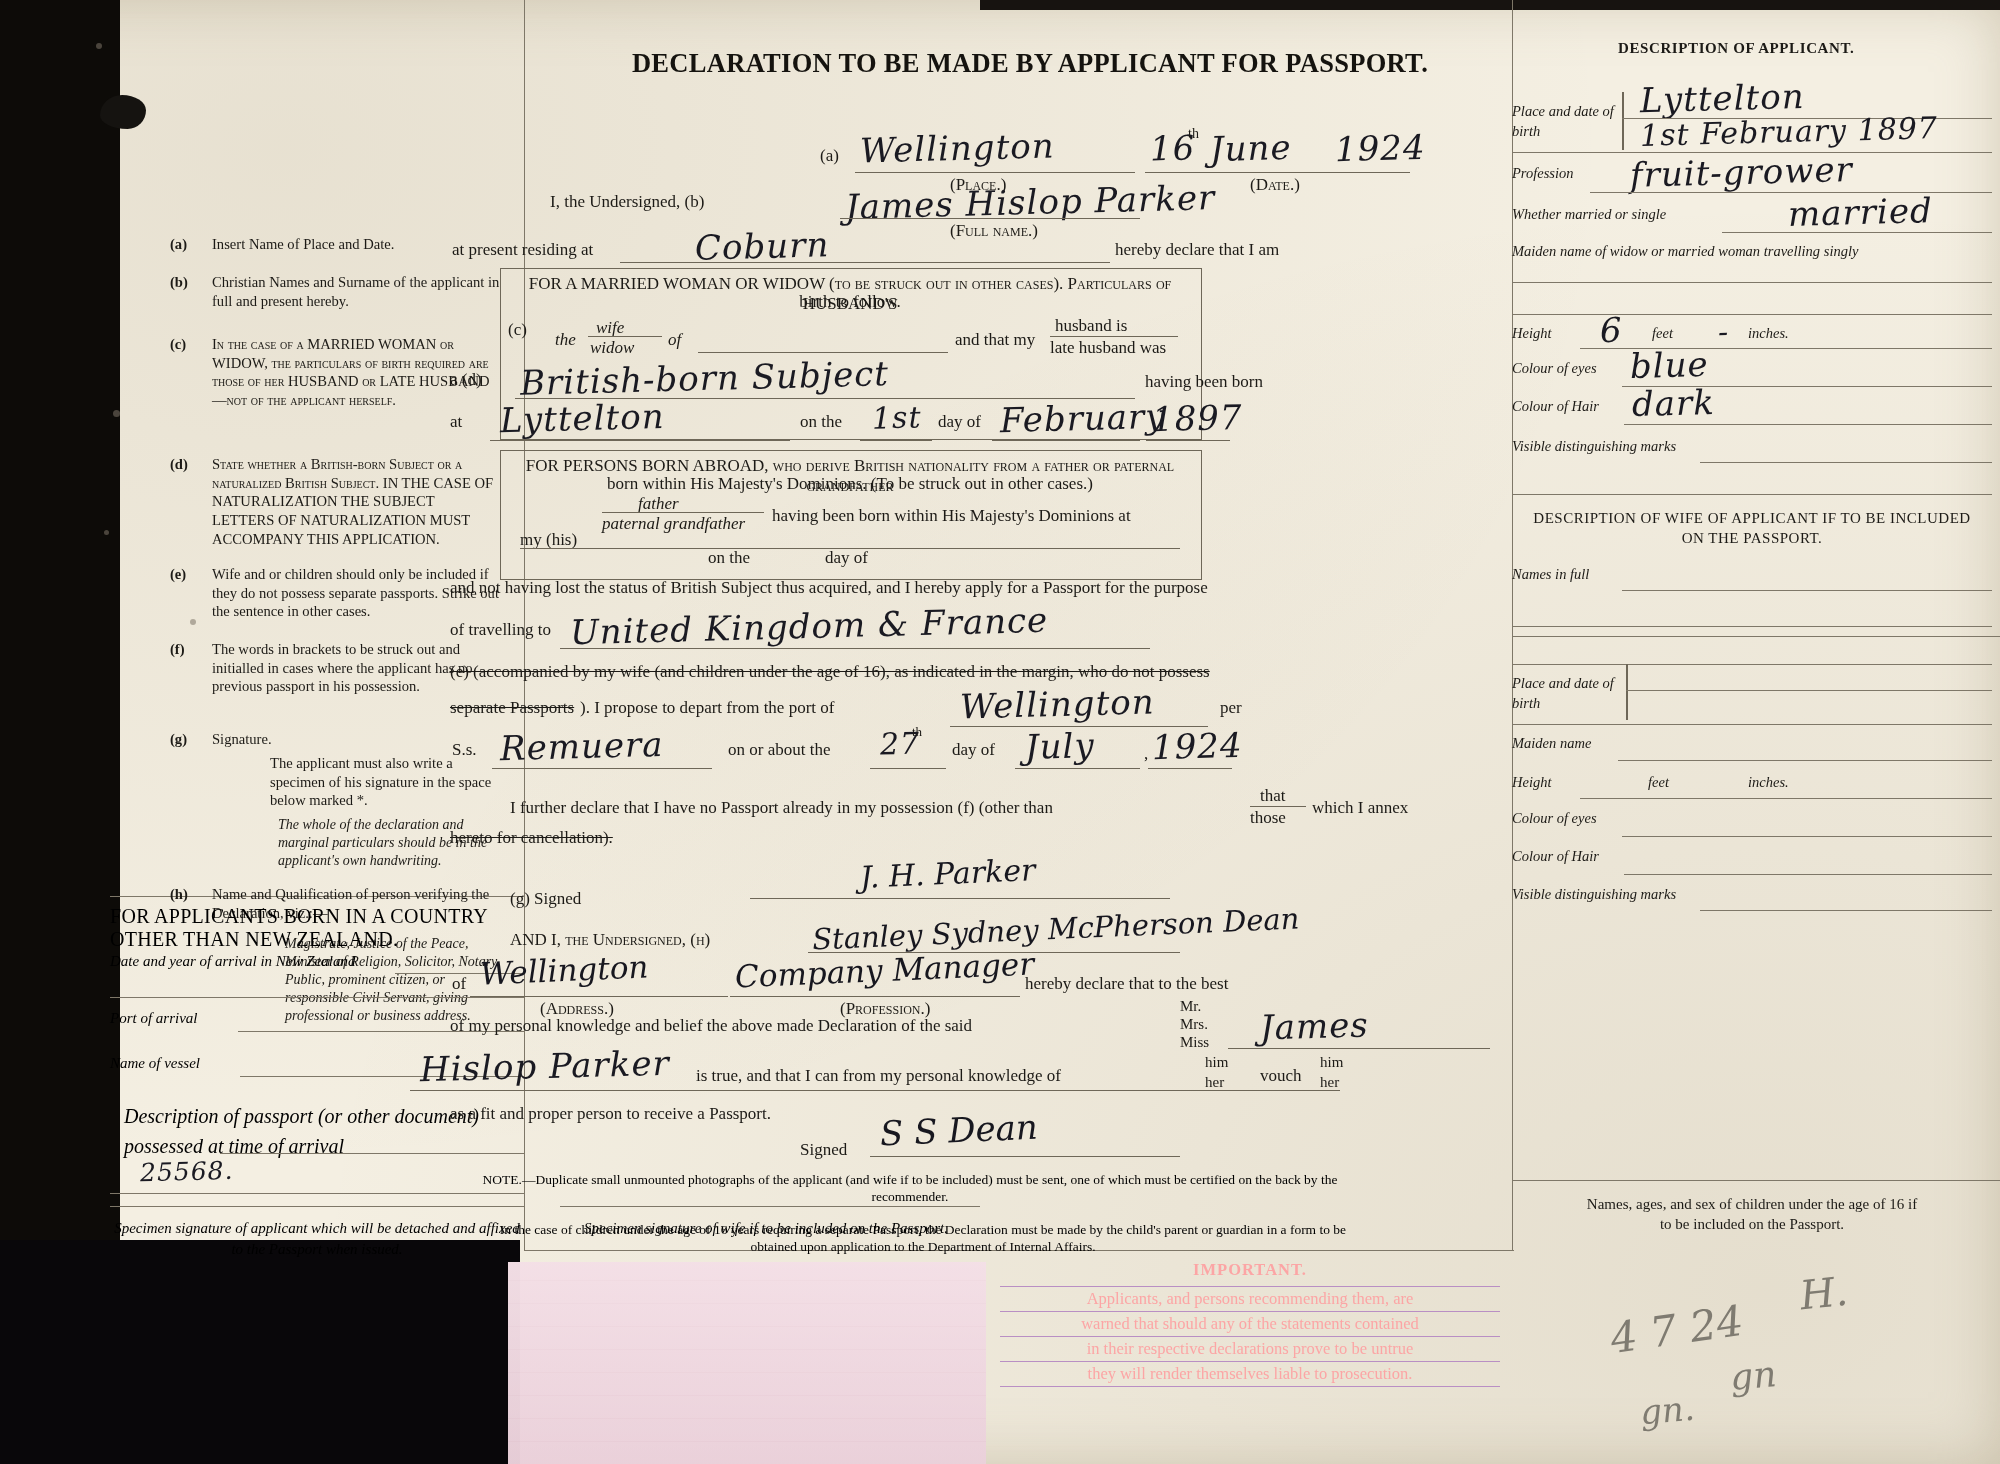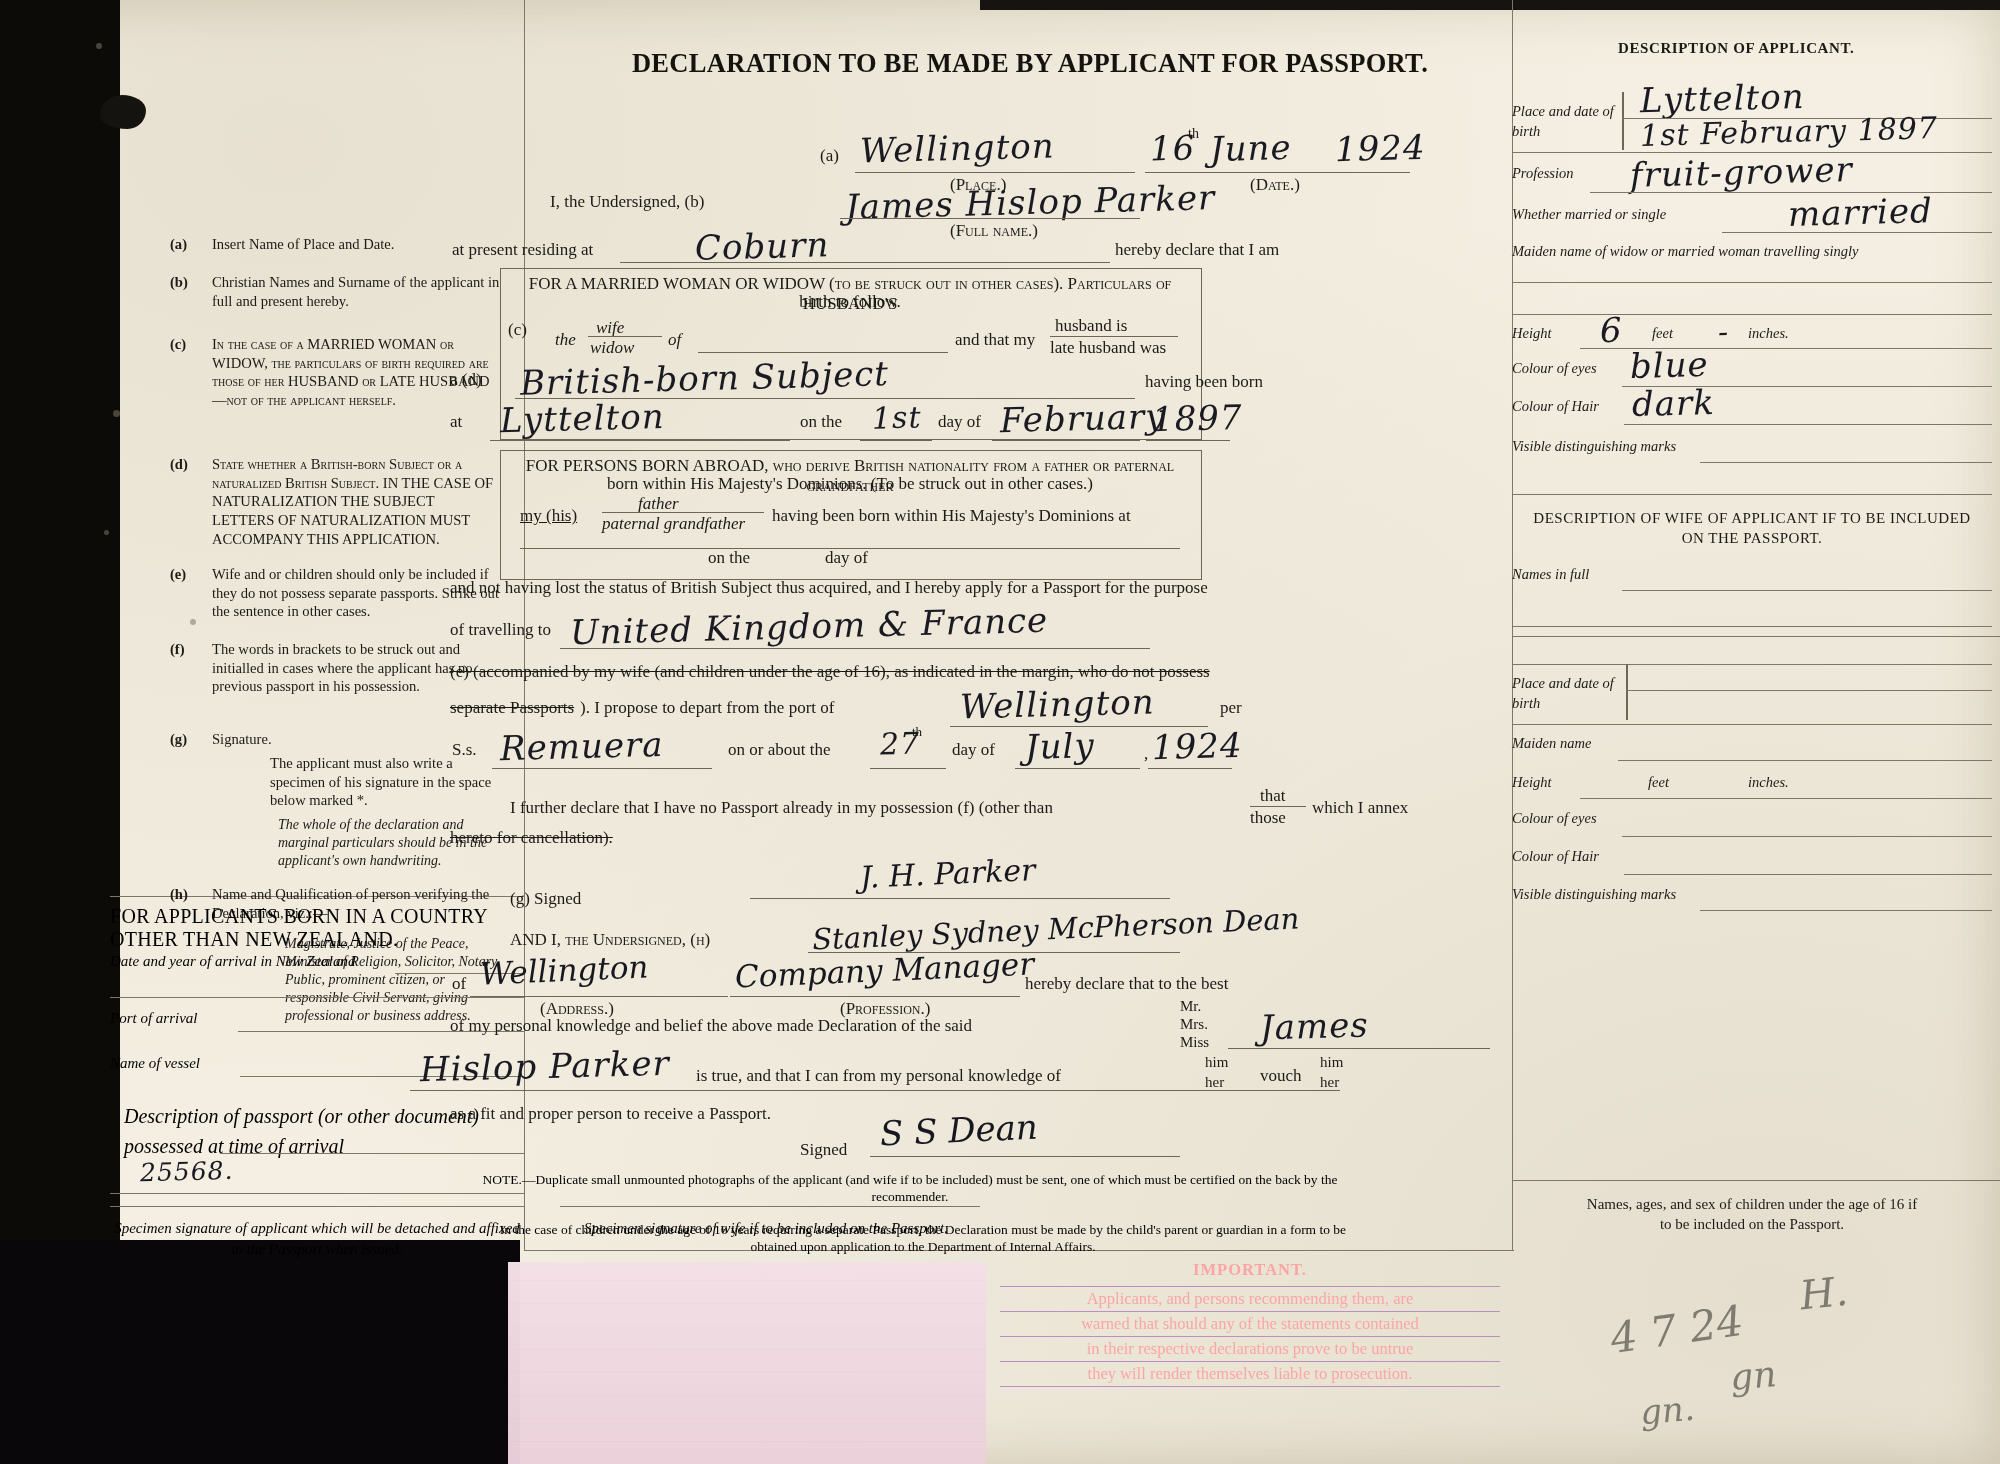--- a/index.html
+++ b/index.html
@@ -272,21 +272,21 @@
     <div class="cline" style="left:378px;top:412px;">day of</div>
     <div class="hand lg" style="position:absolute;left:440px;top:398px;">February</div>
     <div class="ruleline" style="left:432px;top:440px;width:148px;"></div>
     <div class="hand lg" style="position:absolute;left:592px;top:398px;">1897</div>
     <div class="ruleline" style="left:586px;top:440px;width:84px;"></div>
 
     <div class="boxout" style="left:-60px;top:450px;width:700px;height:128px;"></div>
     <div class="cline tiny sc ctr" style="left:-52px;top:456px;width:684px;">FOR PERSONS BORN ABROAD, who derive British nationality from a father or paternal grandfather</div>
     <div class="cline tiny ctr" style="left:-52px;top:474px;width:684px;">born within His Majesty's Dominions.  (To be struck out in other cases.)</div>
 
-    <div class="cline" style="left:-40px;top:506px;text-decoration:underline;">my (his)</div>
+    <div class="cline" style="left:-40px;top:530px;">my (his)</div>
     <div class="cline" style="left:78px;top:494px;font-style:italic;">father</div>
     <div class="ruleline" style="left:42px;top:512px;width:162px;"></div>
     <div class="cline" style="left:42px;top:514px;font-style:italic;">paternal grandfather</div>
     <div class="cline" style="left:212px;top:506px;">having been born within His Majesty's Dominions at</div>
     <div class="ruleline" style="left:-40px;top:548px;width:660px;"></div>
     <div class="cline" style="left:148px;top:548px;">on the</div>
     <div class="cline" style="left:265px;top:548px;">day of</div>
 
     <div class="cline" style="left:-110px;top:578px;width:1080px;">and not having lost the status of British Subject thus acquired, and I hereby apply for a Passport for the purpose</div>
 

